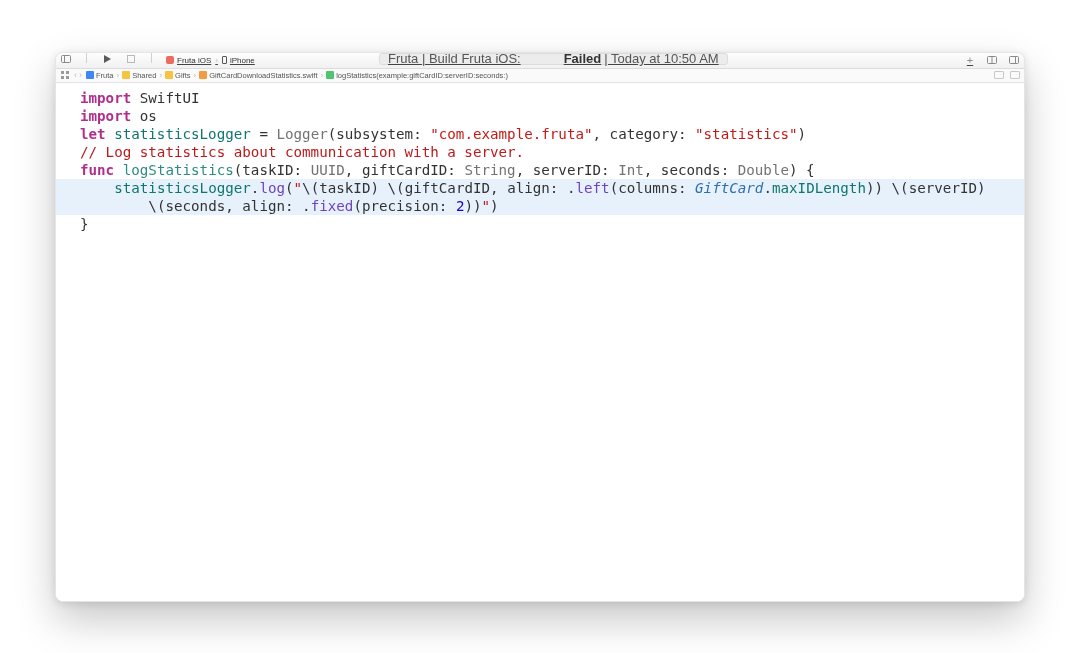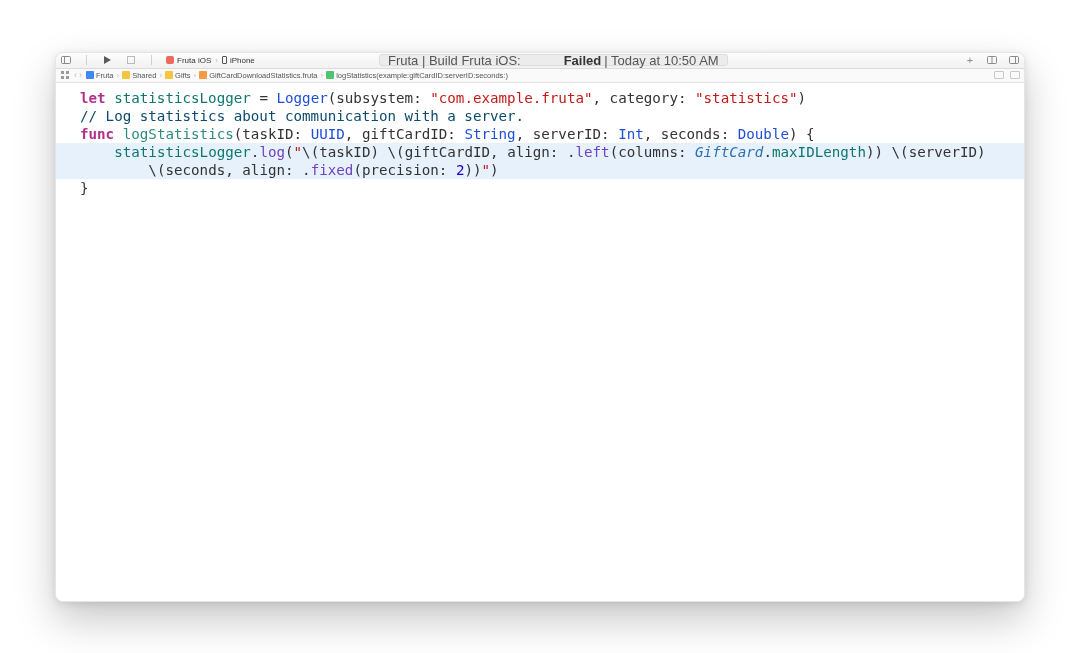--- a/index.html
+++ b/index.html
@@ -23,25 +23,25 @@
     flex-direction: column;
     overflow: hidden;
     border: 1px solid #e5e5e5;
   }
   
   .toolbar {
     height: 16px;
     background: linear-gradient(#fdfdfd,#f1f1f1);
     border-bottom: 1px solid #dcdcdc;
     display: flex;
-    align-items: center;
     padding: 0 4px;
     font-size: 8px;
     color: #444;
     gap: 12px;
+    text-decoration: underline;
   }
   .tb-icon { display: inline-flex; align-items: center; justify-content: center; width: 12px; height: 12px; color: #6a6a6a; }
   .tb-sep { width: 1px; height: 10px; background: #d0d0d0; margin: 0 2px; }
   .scheme { display: flex; align-items: center; gap: 3px; font-size: 8px; color:#333; }
   .scheme-pill { width:8px; height:8px; border-radius:2px; background:#ec6a5e; display:inline-block; }
   .scheme-device { width:5px; height:8px; border-radius:1px; border:1px solid #555; display:inline-block; }
   .status-pill {
     flex: 0 0 auto;
     margin: 0 auto;
     background: #ececec;
@@ -94,27 +94,27 @@
     color:#333;
     overflow:hidden;
     position:relative;
   }
   .line { white-space: pre; }
   .hl { background: #e7f1fb; }
   .run-on { margin-left:-24px; padding-left:24px; } 
   
   .kw { color:#b12f8c; font-weight:600; }
   .ty { color:#2d6fb0;font-style:italic; }
-  .tyD { color:#1d4ed8; }
+  .tyD { color:#737373; }
   .fn { color:#2e8b82; }
   .fnD { color:#6f42c1; }
   .prop { color:#0f766e; }
   .str { color:#c41a16; }
   .num { color:#1c00cf; }
-  .cm { color:#0c4a6e; }
+  .cm { color:#b91c1c; }
   .pl { color:#333; }
 </style>
 </head>
 <body>
 
 <div class="window">
 
   <div class="toolbar">
     <span class="tb-icon">
       <svg width="10" height="8" viewBox="0 0 10 8">
@@ -189,35 +189,37 @@
         <span>Shared</span>
       </span>
       <span class="crumb-sep">›</span>
       <span class="crumb">
         <span class="ficon fi-yellow"></span>
         <span>Gifts</span>
       </span>
       <span class="crumb-sep">›</span>
       <span class="crumb">
         <span class="ficon fi-orange"></span>
-        <span>GiftCardDownloadStatistics.fruta</span>
+        <span>GiftCardDownloadStatistics.swift</span>
       </span>
       <span class="crumb-sep">›</span>
       <span class="crumb">
         <span class="ficon fi-green"></span>
         <span>logStatistics(example:giftCardID:serverID:seconds:)</span>
       </span>
     </div>
     <div class="jb-right">
       <span class="jbicon"></span>
       <span class="jbicon"></span>
     </div>
   </div>
 
   <div class="editor">
+    <div class="line"><span class="kw">import</span><span class="pl"> SwiftUI</span></div>
+    <div class="line"><span class="kw">import</span><span class="pl"> os</span></div>
     <div class="line"><span></span></div>
     <div class="line"><span class="kw">let</span><span class="prop"> statisticsLogger</span><span class="pl"> = </span><span class="tyD">Logger</span><span class="pl">(subsystem: </span><span class="str">"com.example.fruta"</span><span class="pl">, category: </span><span class="str">"statistics"</span><span class="pl">)</span></div>
     <div class="line"><span></span></div>
     <div class="line"><span class="cm">// Log statistics about communication with a server.</span></div>
     <div class="line"><span class="kw">func</span><span class="fn"> logStatistics</span><span class="pl">(taskID: </span><span class="tyD">UUID</span><span class="pl">, giftCardID: </span><span class="tyD">String</span><span class="pl">, serverID: </span><span class="tyD">Int</span><span class="pl">, seconds: </span><span class="tyD">Double</span><span class="pl">) {</span></div>
     <div class="line hl run-on"><span class="pl">    </span><span class="prop">statisticsLogger</span><span class="pl">.</span><span class="fnD">log</span><span class="pl">(</span><span class="str">"</span><span class="pl">\(</span><span class="pl">taskID</span><span class="pl">)</span><span class="str"> </span><span class="pl">\(</span><span class="pl">giftCardID</span><span class="pl">, align: .</span><span class="fnD">left</span><span class="pl">(columns: </span><span class="ty">GiftCard</span><span class="pl">.</span><span class="prop">maxIDLength</span><span class="pl">)</span><span class="pl">)</span><span class="str"> </span><span class="pl">\(</span><span class="pl">serverID</span><span class="pl">)</span></div>
     <div class="line hl run-on"><span class="pl">        </span><span class="pl">\(</span><span class="pl">seconds</span><span class="pl">, align: .</span><span class="fnD">fixed</span><span class="pl">(precision: </span><span class="num">2</span><span class="pl">)</span><span class="pl">)</span><span class="str">"</span><span class="pl">)</span></div>
     <div class="line"><span class="pl">}</span></div>
   </div>
 

